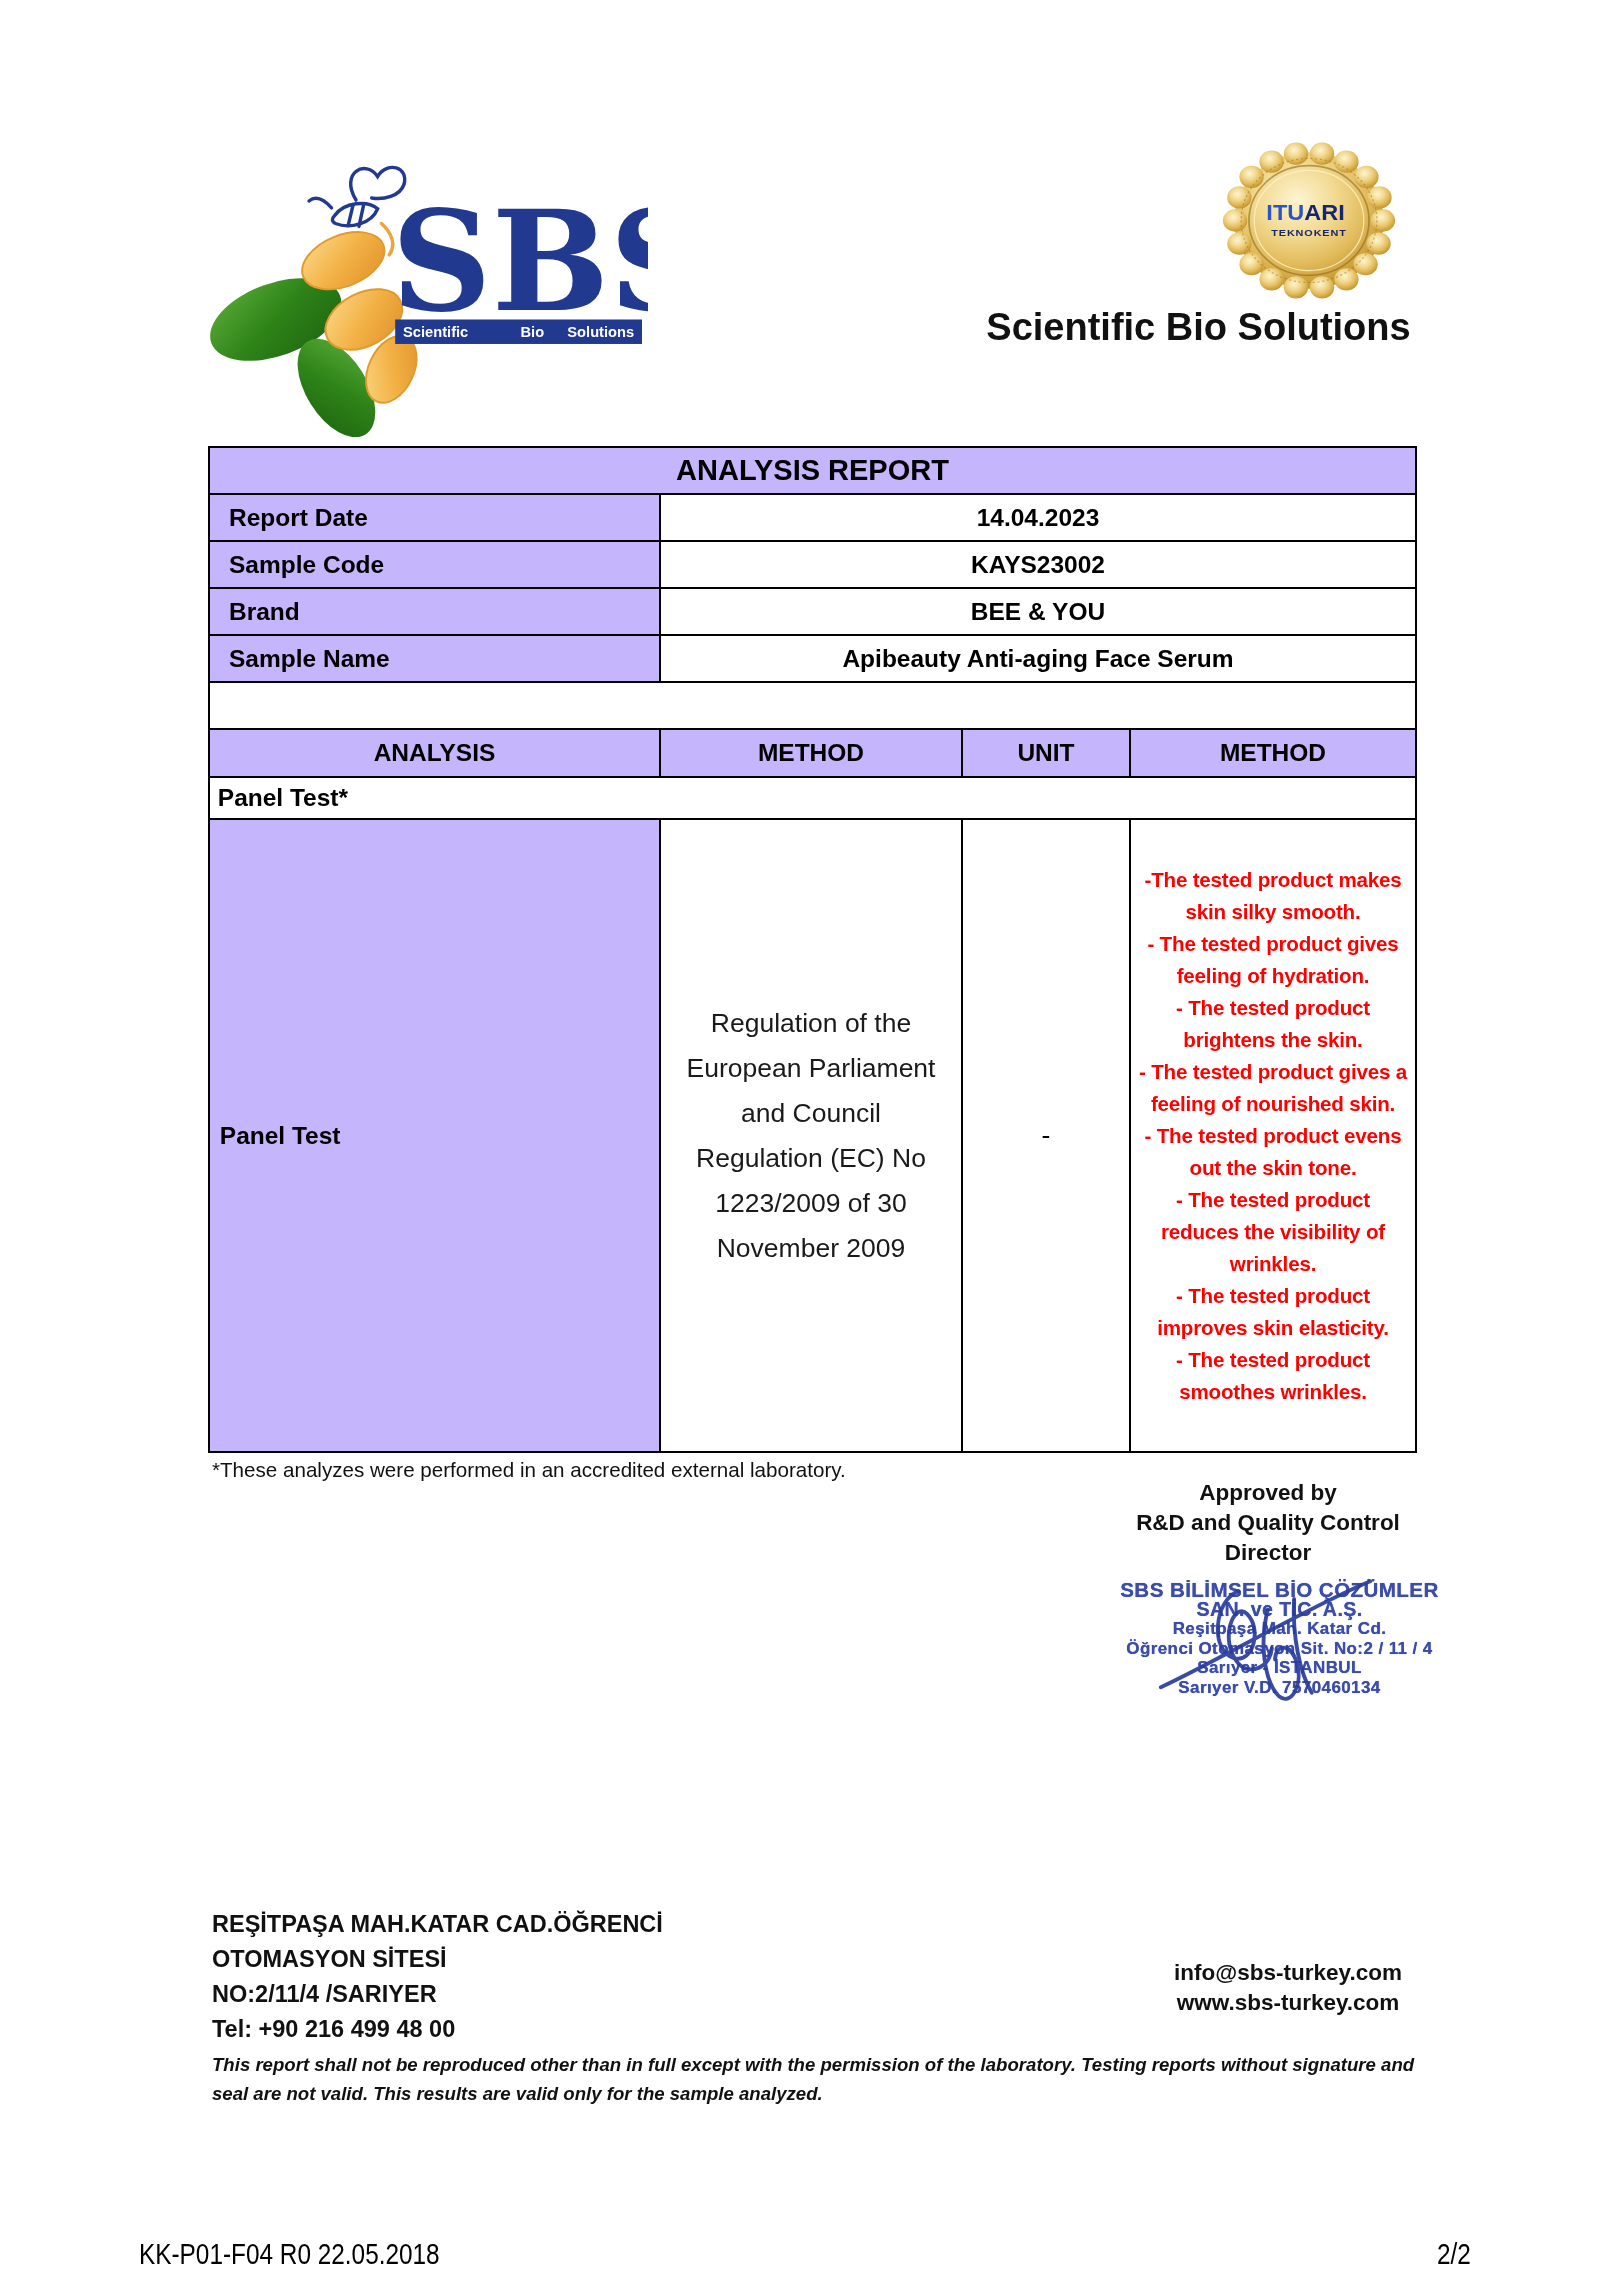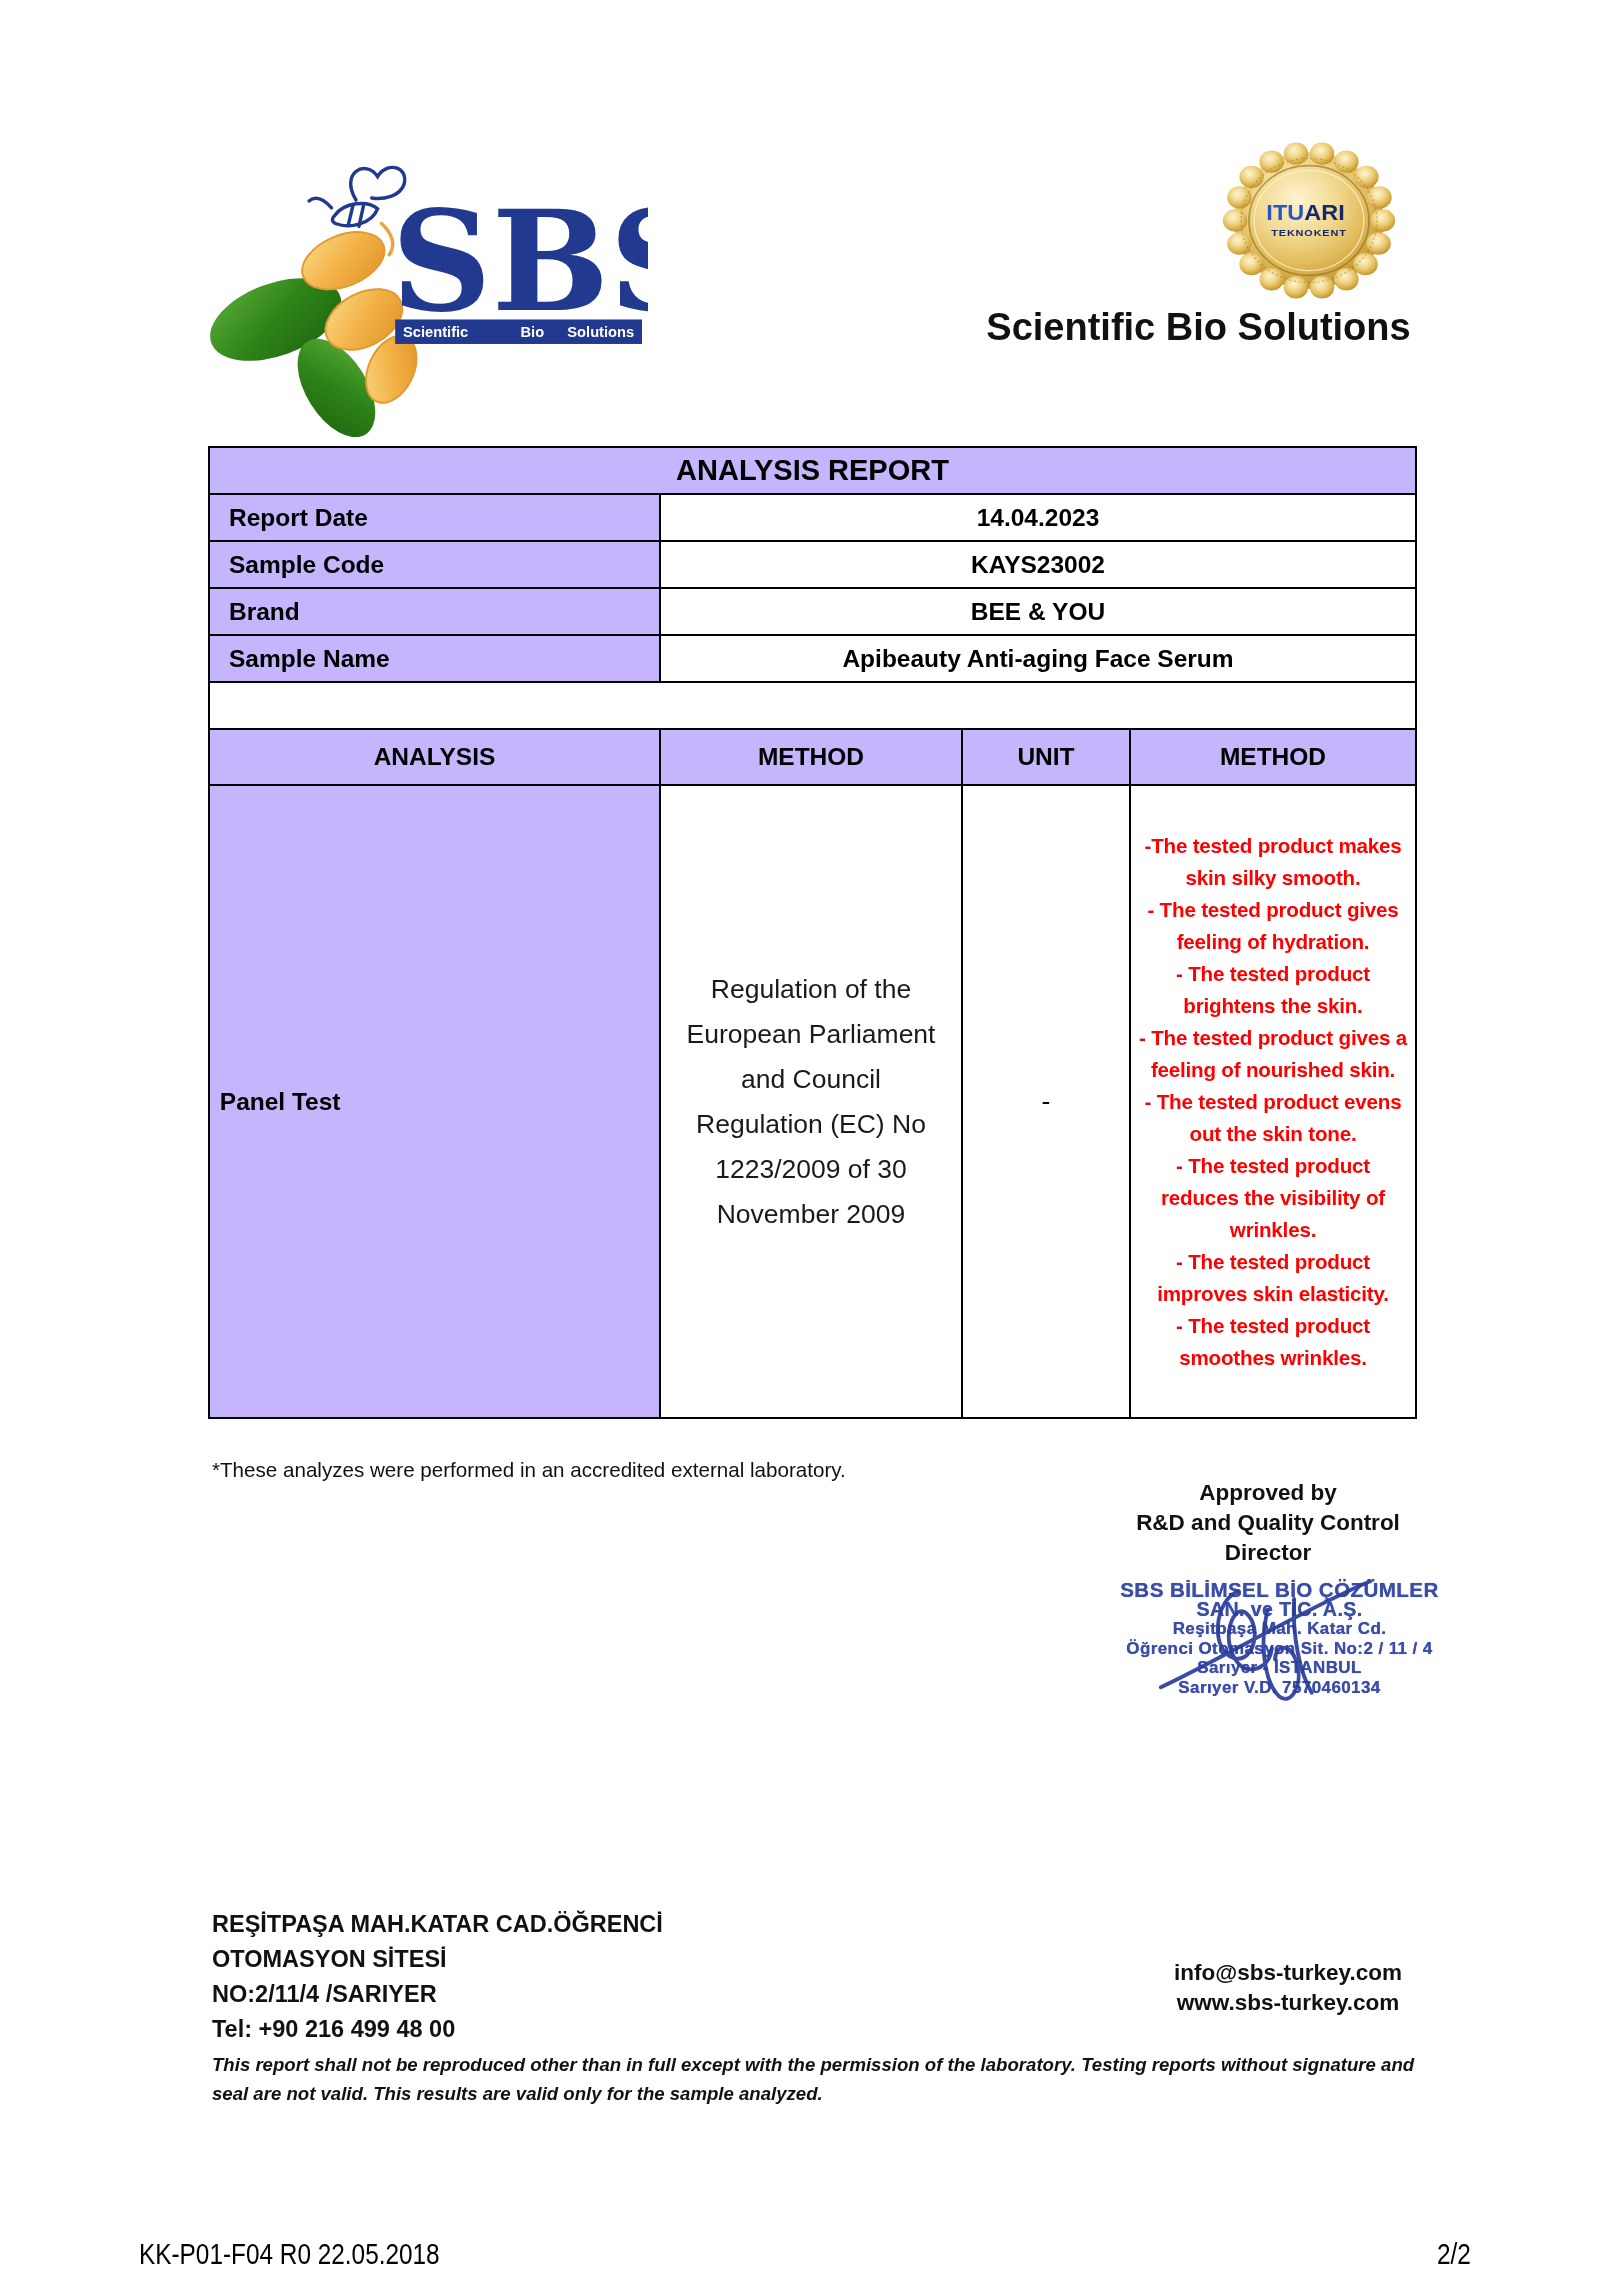--- a/index.html
+++ b/index.html
@@ -192,25 +192,28 @@
       <td class="gray label-cell">Brand</td>
       <td colspan="3" class="value-cell">BEE &amp; YOU</td>
     </tr>
     <tr style="height:47px">
       <td class="gray label-cell">Sample Name</td>
       <td colspan="3" class="value-cell">Apibeauty Anti-aging Face Serum</td>
     </tr>
     <tr style="height:47px">
       <td colspan="4"></td>
     </tr>
-    <tr style="height:56px">
+    <tr style="height:48px">
       <td class="gray head-cell">ANALYSIS</td>
       <td class="gray head-cell">METHOD</td>
       <td class="gray head-cell">UNIT</td>
       <td class="gray head-cell">METHOD</td>
+    </tr>
+    <tr style="height:42px">
+      <td colspan="4" class="section-cell">Panel Test*</td>
     </tr>
     <tr style="height:633px">
       <td class="gray analysis-cell">Panel Test</td>
       <td class="method-cell">Regulation of the European Parliament and Council Regulation (EC) No 1223/2009 of 30 November 2009</td>
       <td class="unit-cell">-</td>
       <td class="result-cell">
         <div class="results">
               <div class="result-line">-The tested product makes skin silky smooth.</div>
               <div class="result-line">- The tested product gives feeling of hydration.</div>
               <div class="result-line">- The tested product brightens the skin.</div>

